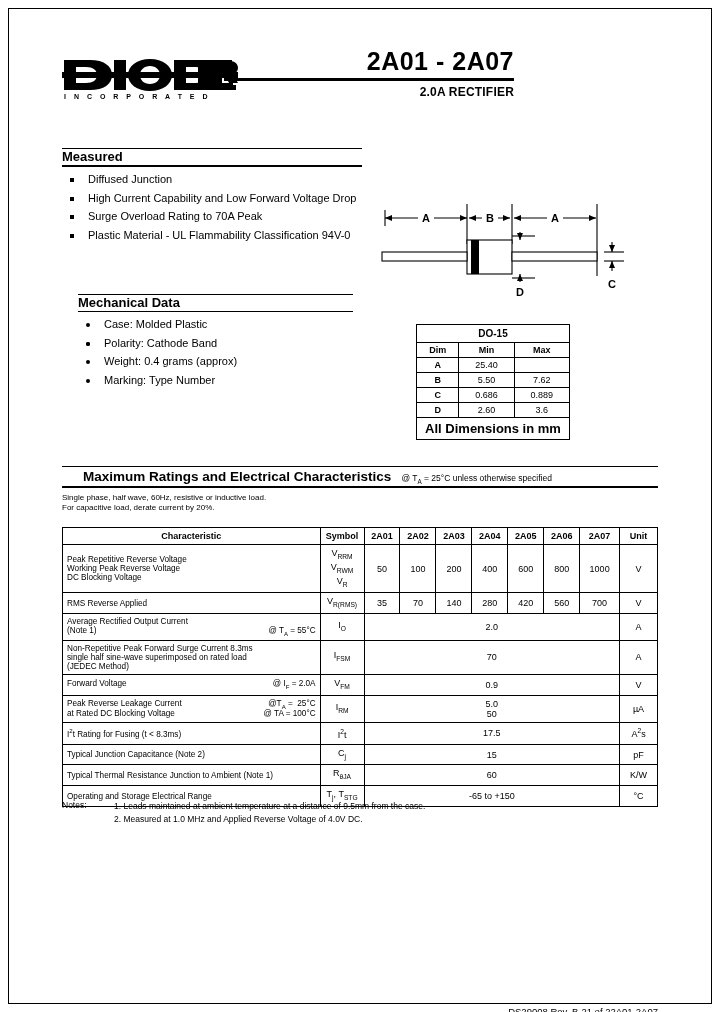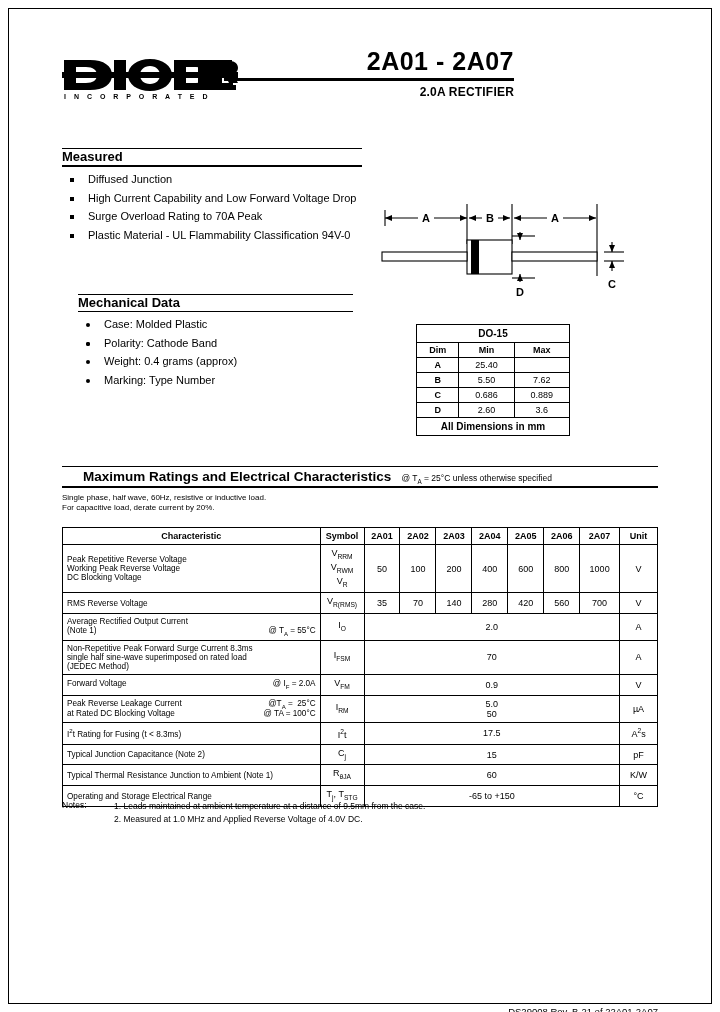--- a/index.html
+++ b/index.html
@@ -54,21 +54,21 @@
   .pkg svg { display: block; }
 
   
   .do15 { position: absolute; left: 416px; top: 324px; width: 154px; }
   table.dimtbl { border-collapse: collapse; width: 100%; font-size: 9px; }
   table.dimtbl td, table.dimtbl th {
     border: 1px solid #000; text-align: center; padding: 2px 0 2px 0; font-weight: bold;
   }
   table.dimtbl .hdr-main { font-size: 10px; padding: 3px 0; }
   table.dimtbl td.val { font-weight: normal; }
-  table.dimtbl .foot { font-size: 10px; padding: 3px 0; }
+  table.dimtbl .foot { font-size: 13px; padding: 3px 0; }
 
   
   .mr { position: absolute; left: 62px; top: 466px; width: 596px; }
   .mr-headrow { display: flex; align-items: baseline; margin-left: 21px; }
   .mr-title { font-size: 13.5px; font-weight: bold; }
   .mr-cond { font-size: 8.5px; margin-left: 10px; padding-bottom: 1px; }
   .mr-note { font-size: 8px; line-height: 10.5px; margin-top: 5px; }
 
   table.main {
     position: absolute; left: 62px; top: 527px;
@@ -294,21 +294,21 @@
         <td class="num">200</td>
         <td class="num">400</td>
         <td class="num">600</td>
         <td class="num">800</td>
         <td class="num">1000</td>
         <td class="unit">V</td>
       </tr>
 
       <tr>
         <td class="ch">
-          <div>RMS Reverse Voltage</div>
+          <div>RMS Reverse Applied</div>
         </td>
         <td class="sym">V<sub>R(RMS)</sub></td>
         <td class="num">35</td>
         <td class="num">70</td>
         <td class="num">140</td>
         <td class="num">280</td>
         <td class="num">420</td>
         <td class="num">560</td>
         <td class="num">700</td>
         <td class="unit">V</td>

